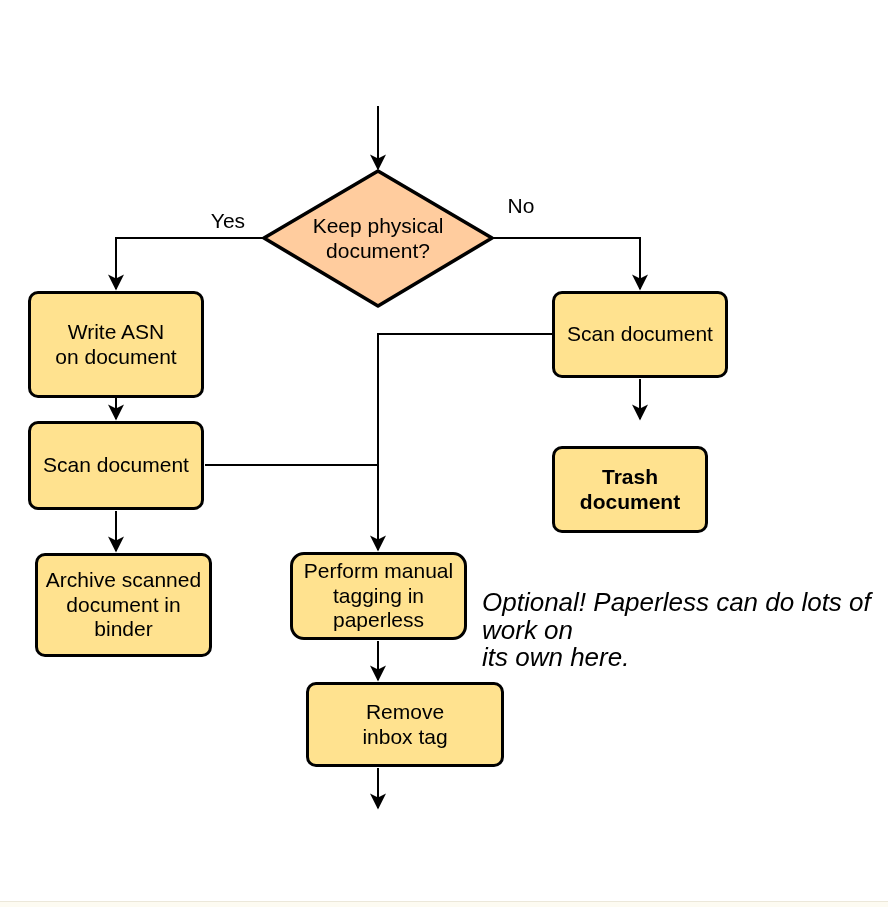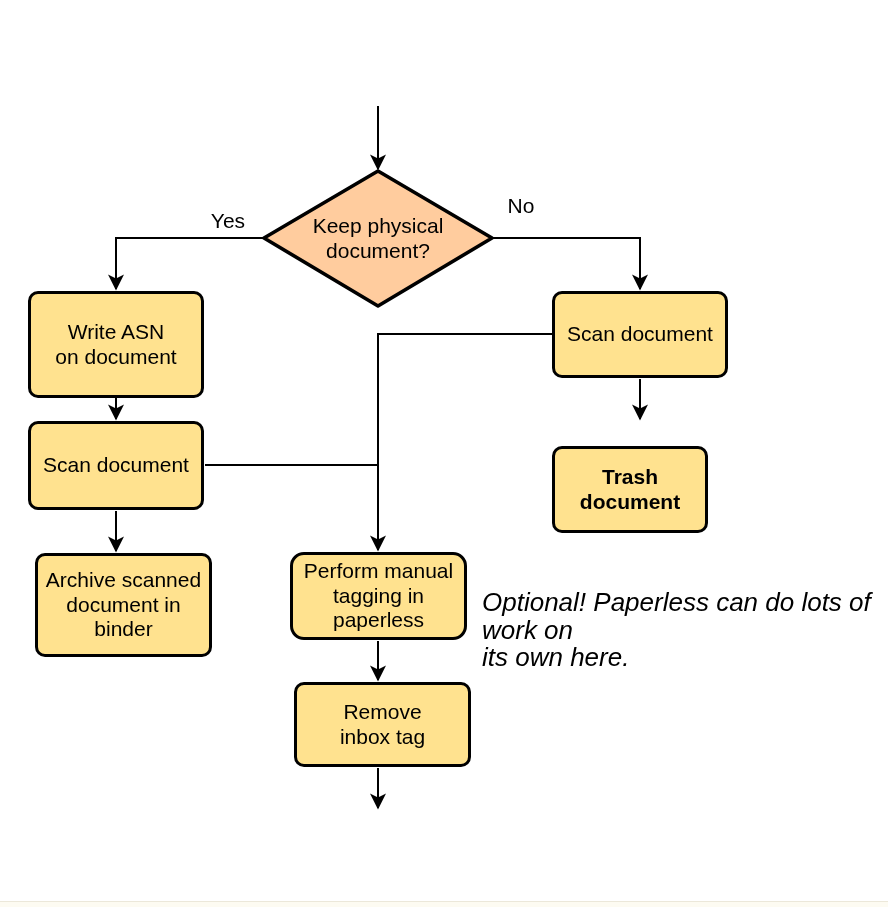--- a/index.html
+++ b/index.html
@@ -45,21 +45,21 @@
   }
 
   
   .n-start       {left:290px;top:18px; width:177px;height:87px;}
   .n-write-asn   {left:28px; top:291px;width:176px;height:107px;}
   .n-scan-left   {left:28px; top:421px;width:176px;height:89px;}
   .n-archive     {left:28px; top:553px;width:177px;height:104px;margin-left:7px;}
   .n-scan-right  {left:552px;top:291px;width:176px;height:87px;}
   .n-trash       {left:552px;top:446px;width:156px;height:87px;font-weight:bold;}
   .n-perform     {left:290px;top:552px;width:177px;height:88px;border-radius:14px;}
-  .n-remove      {left:294px;top:682px;width:177px;height:85px;}
+  .n-remove      {left:306px;top:682px;width:198px;height:85px;}
   .n-end         {left:289px;top:810px;width:177px;height:87px;}
   .n-decision    {left:264px;top:171px;width:228px;height:135px;}
   .l-yes{left:203px;top:209px;width:50px;}
   .l-no {left:498px;top:194px;width:46px;}
 </style>
 </head>
 <body>
 
 <div class="canvas">
 

